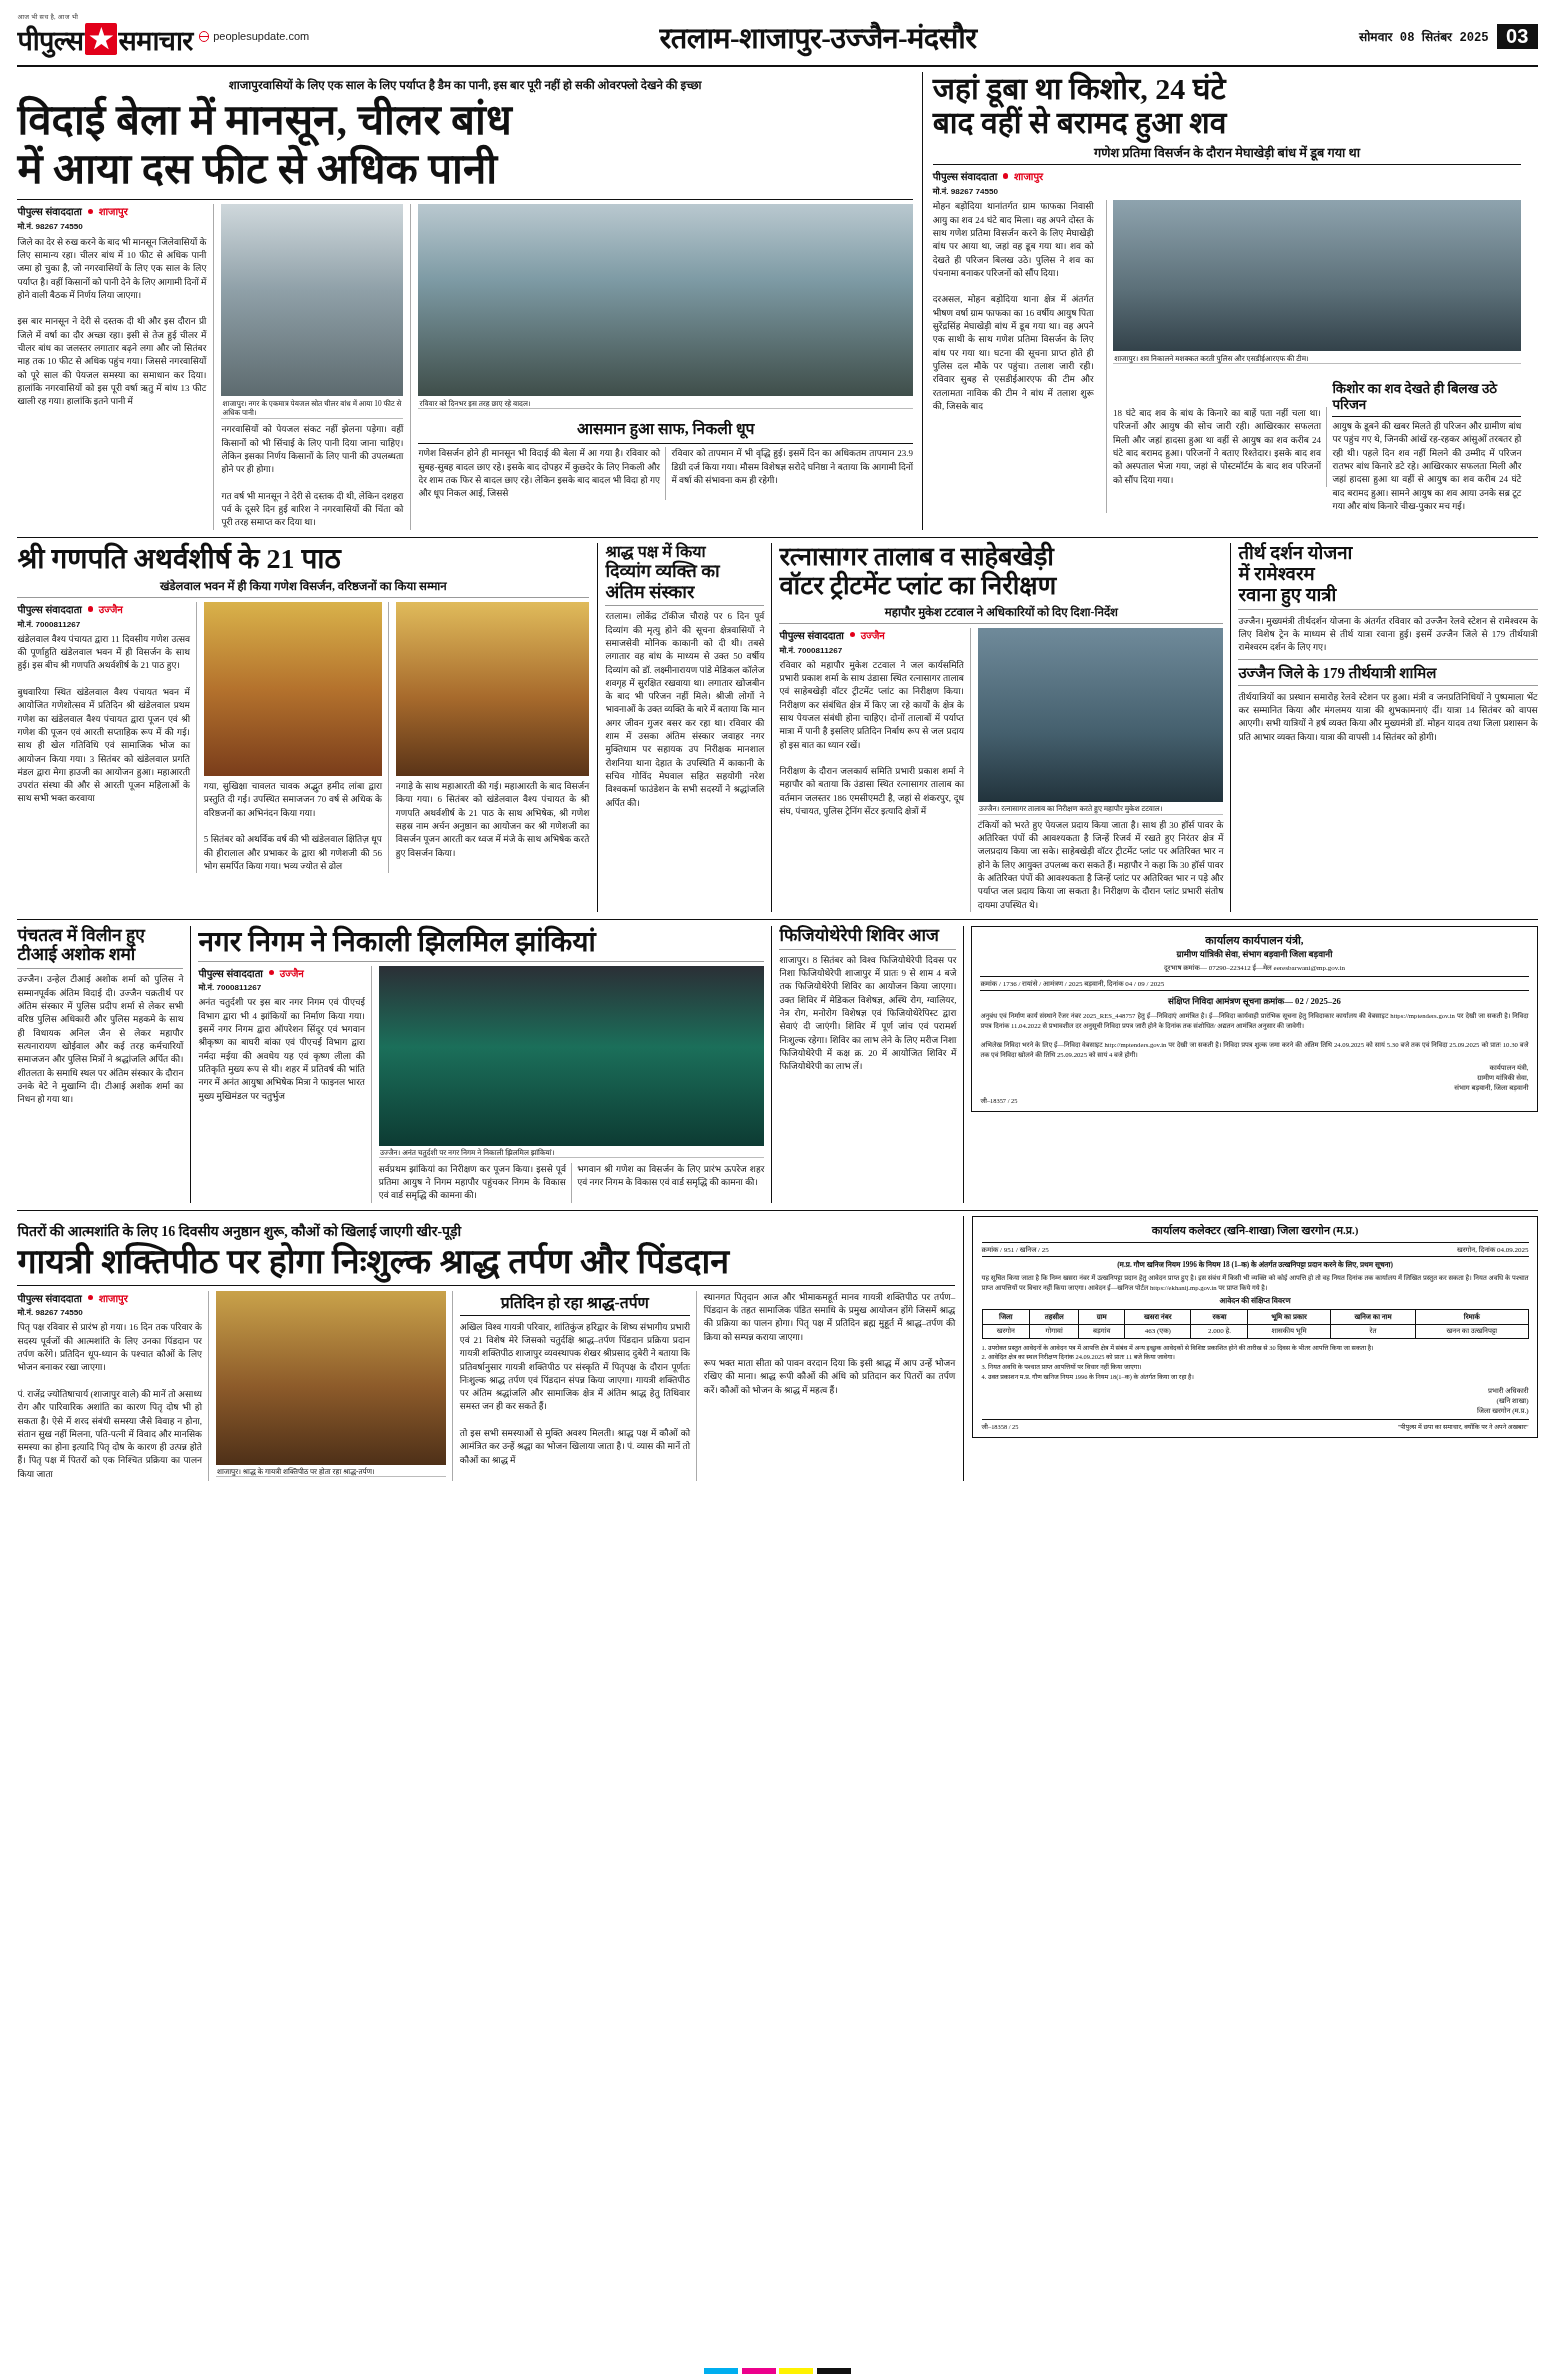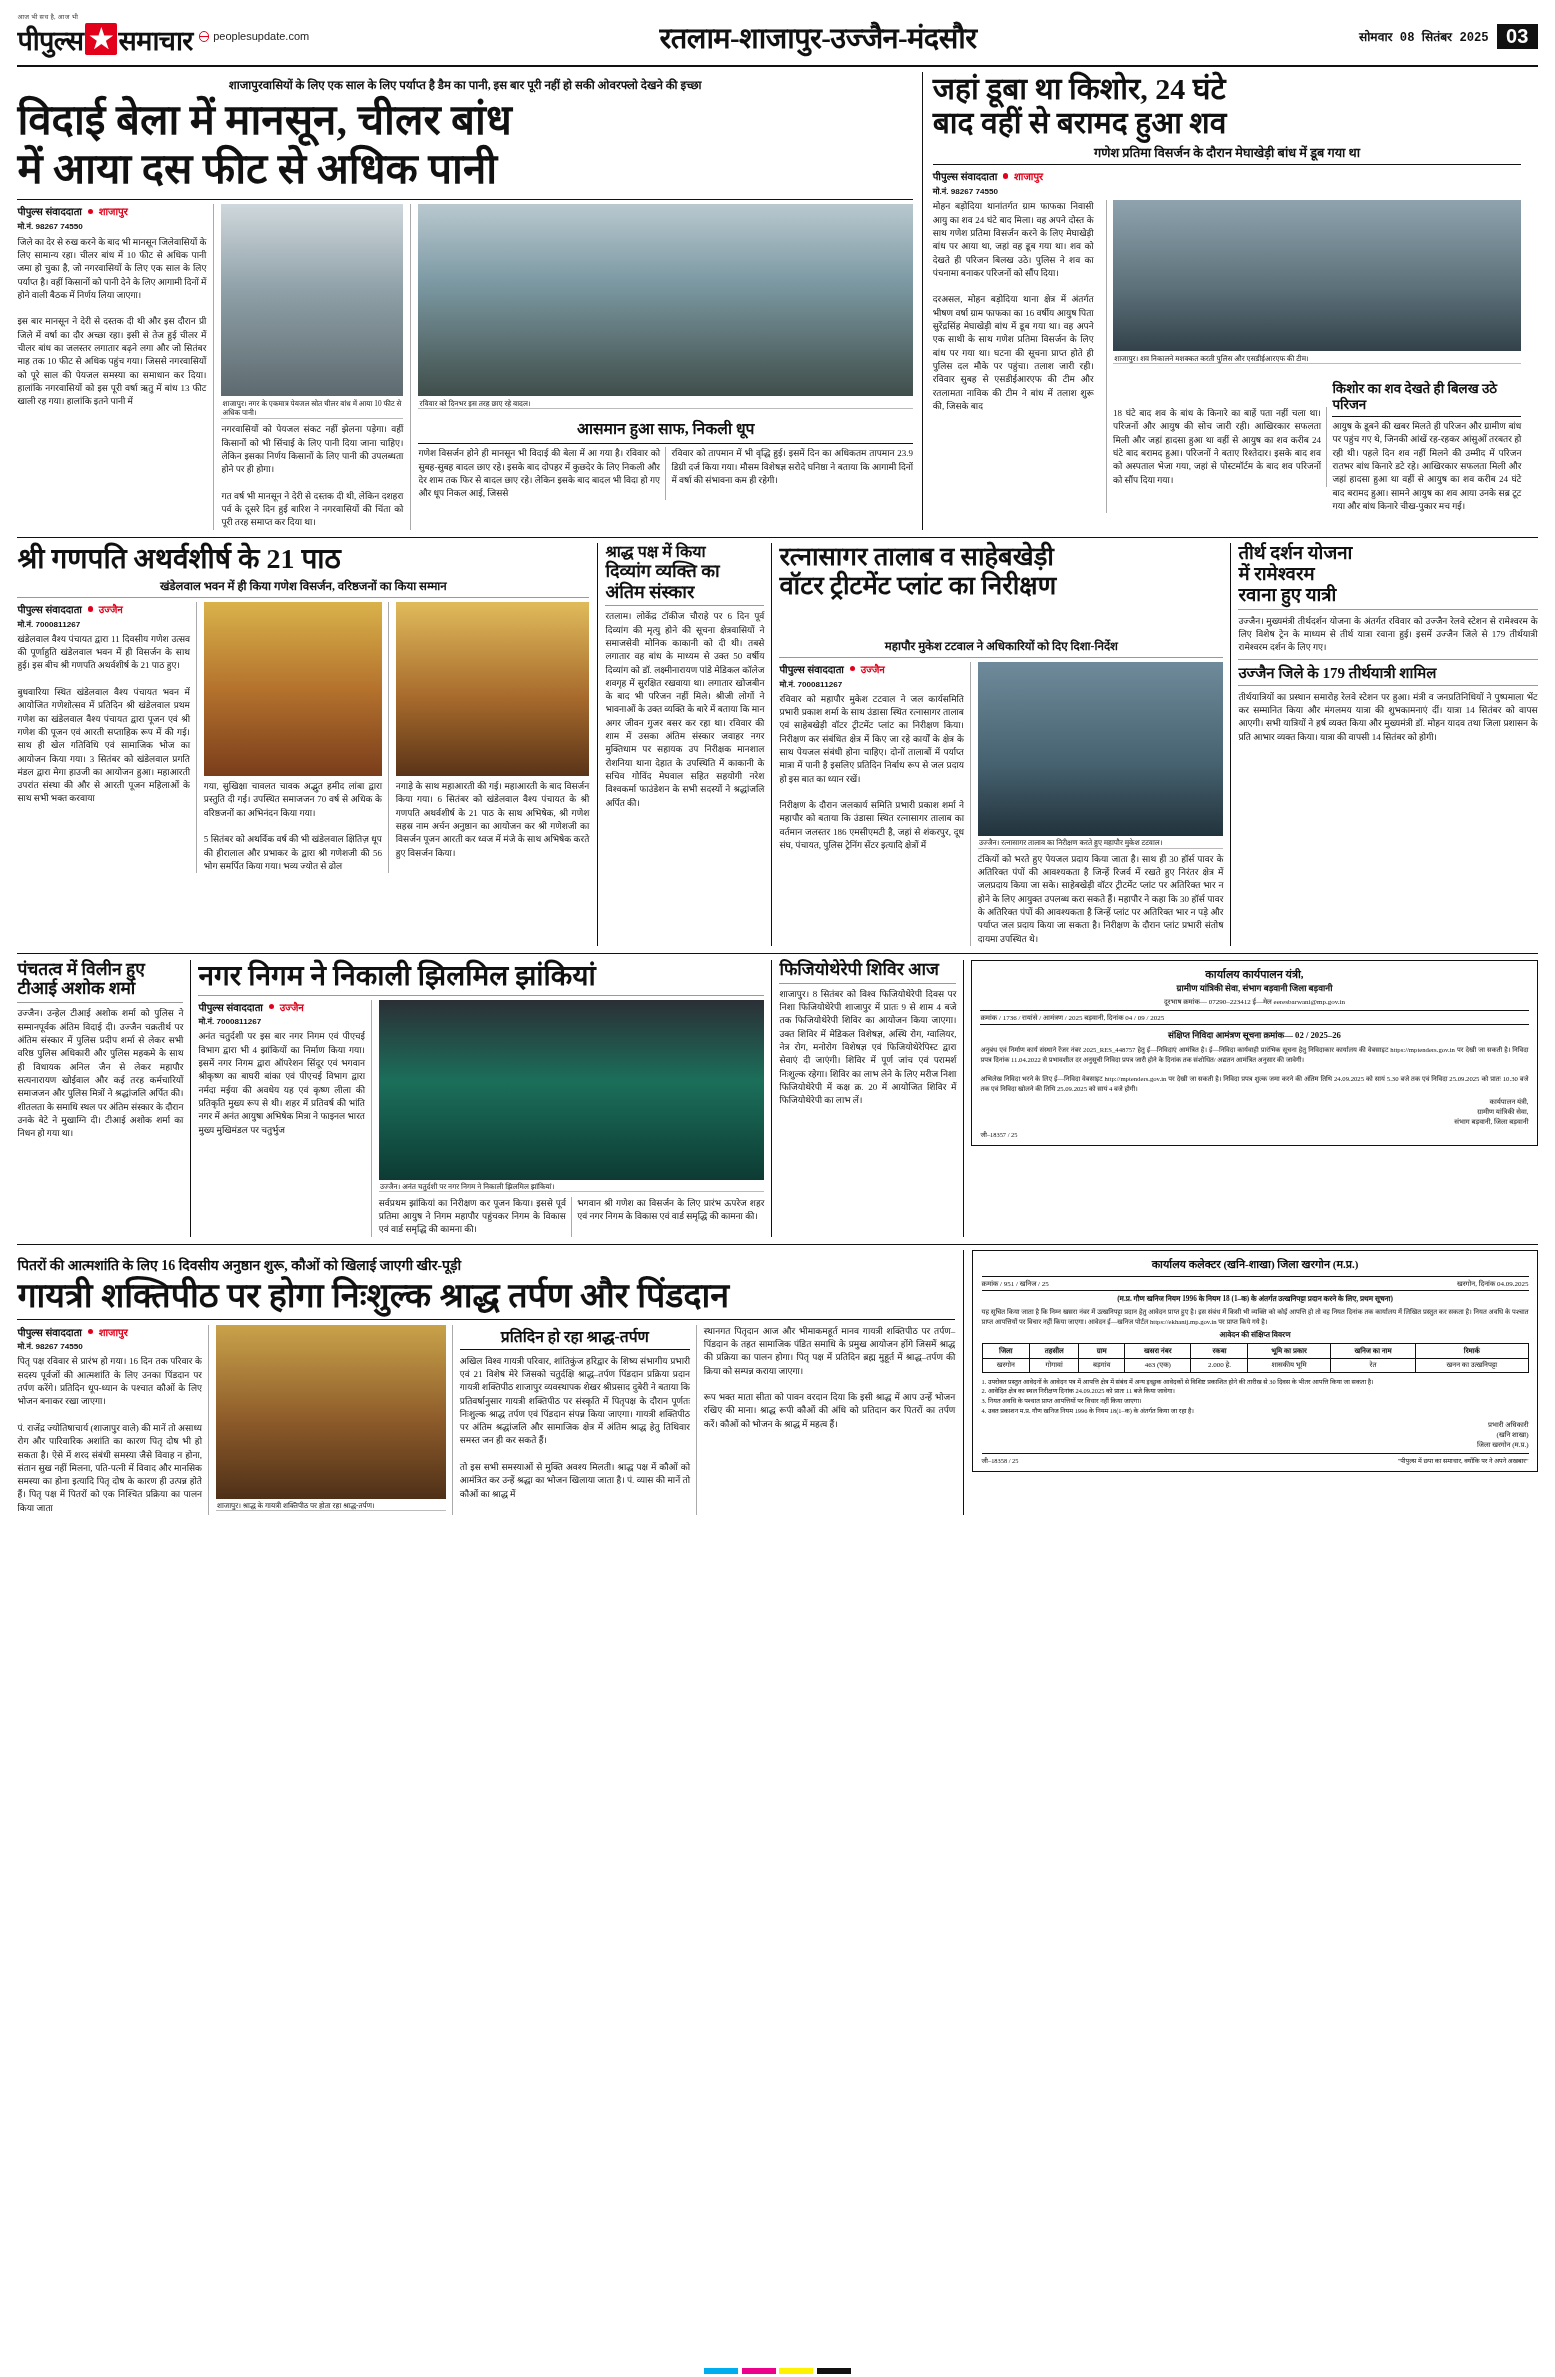--- a/index.html
+++ b/index.html
@@ -203,21 +203,21 @@
       <div class="hl" style="font-size:16px;">श्राद्ध पक्ष में किया</div>
       <div class="hl" style="font-size:18px;">दिव्यांग व्यक्ति का</div>
       <div class="hl" style="font-size:18px;">अंतिम संस्कार</div>
       <div class="rule-thin" style="margin-top:3.5px;"></div>
       <div class="body-text" style="margin-top:4.1px;">रतलाम। लोकेंद्र टॉकीज चौराहे पर 6 दिन पूर्व दिव्यांग की मृत्यु होने की सूचना क्षेत्रवासियों ने समाजसेवी मोनिक काकानी को दी थी। तबसे लगातार वह बांध के माध्यम से उक्त 50 वर्षीय दिव्यांग को डॉ. लक्ष्मीनारायण पांडे मेडिकल कॉलेज शवगृह में सुरक्षित रखवाया था। लगातार खोजबीन के बाद भी परिजन नहीं मिले। श्रीजी लोगों ने भावनाओं के उक्त व्यक्ति के बारे में बताया कि मान अगर जीवन गुजर बसर कर रहा था। रविवार की शाम में उसका अंतिम संस्कार जवाहर नगर मुक्तिधाम पर सहायक उप निरीक्षक मानशाल रोशनिया थाना देहात के उपस्थिति में काकानी के सचिव गोविंद मेघवाल सहित सहयोगी नरेश विश्वकर्मा फाउंडेशन के सभी सदस्यों ने श्रद्धांजलि अर्पित की।</div>
     </div>
 
     <div style="width:459px; padding:0 7px; border-right:1.2px solid #111;">
       <div class="hl" style="font-size:25.6px;">रत्नासागर तालाब व साहेबखेड़ी</div>
       <div class="hl" style="font-size:25.6px;">वॉटर ट्रीटमेंट प्लांट का निरीक्षण</div>
-      <div class="sub" style="font-size:11.6px;margin-top:34px;">महापौर मुकेश टटवाल ने अधिकारियों को दिए दिशा-निर्देश</div>
+      <div class="sub" style="font-size:11.6px;">महापौर मुकेश टटवाल ने अधिकारियों को दिए दिशा-निर्देश</div>
       <div class="rule-thin"></div>
       <div style="display:flex; margin-top:4.1px;">
         <div style="width:192px; padding-right:6.4px; border-right:0.6px solid #aaa;">
           <div class="byline">
             <span>पीपुल्स संवाददाता</span>
             <span class="dot"></span>
             <span class="red">उज्जैन</span>
           </div>
           <div class="mob">मो.नं. 7000811267</div>
           <div class="body-text" style="margin-top:4.1px; white-space:pre-line;">रविवार को महापौर मुकेश टटवाल ने जल कार्यसमिति प्रभारी प्रकाश शर्मा के साथ उंडासा स्थित रत्नासागर तालाब एवं साहेबखेड़ी वॉटर ट्रीटमेंट प्लांट का निरीक्षण किया। निरीक्षण कर संबंधित क्षेत्र में किए जा रहे कार्यों के क्षेत्र के साथ पेयजल संबंधी होना चाहिए। दोनों तालाबों में पर्याप्त मात्रा में पानी है इसलिए प्रतिदिन निर्बाध रूप से जल प्रदाय हो इस बात का ध्यान रखें।

